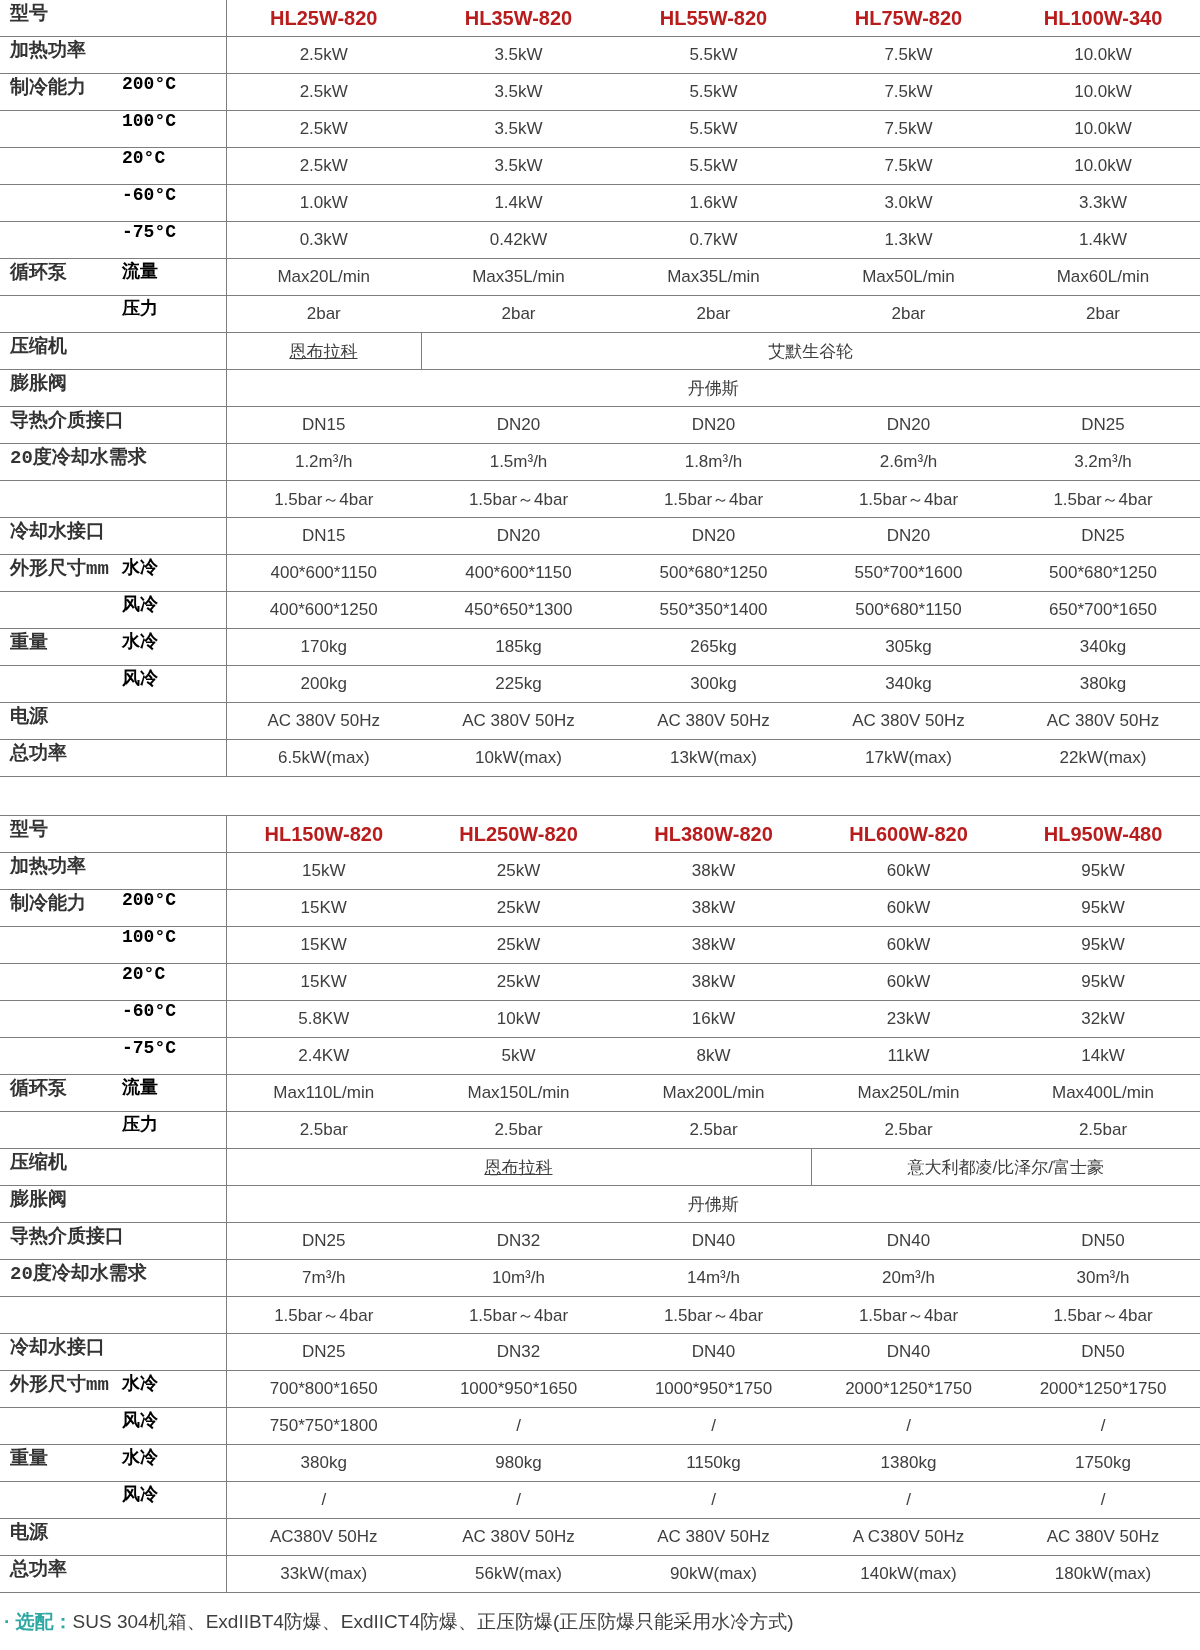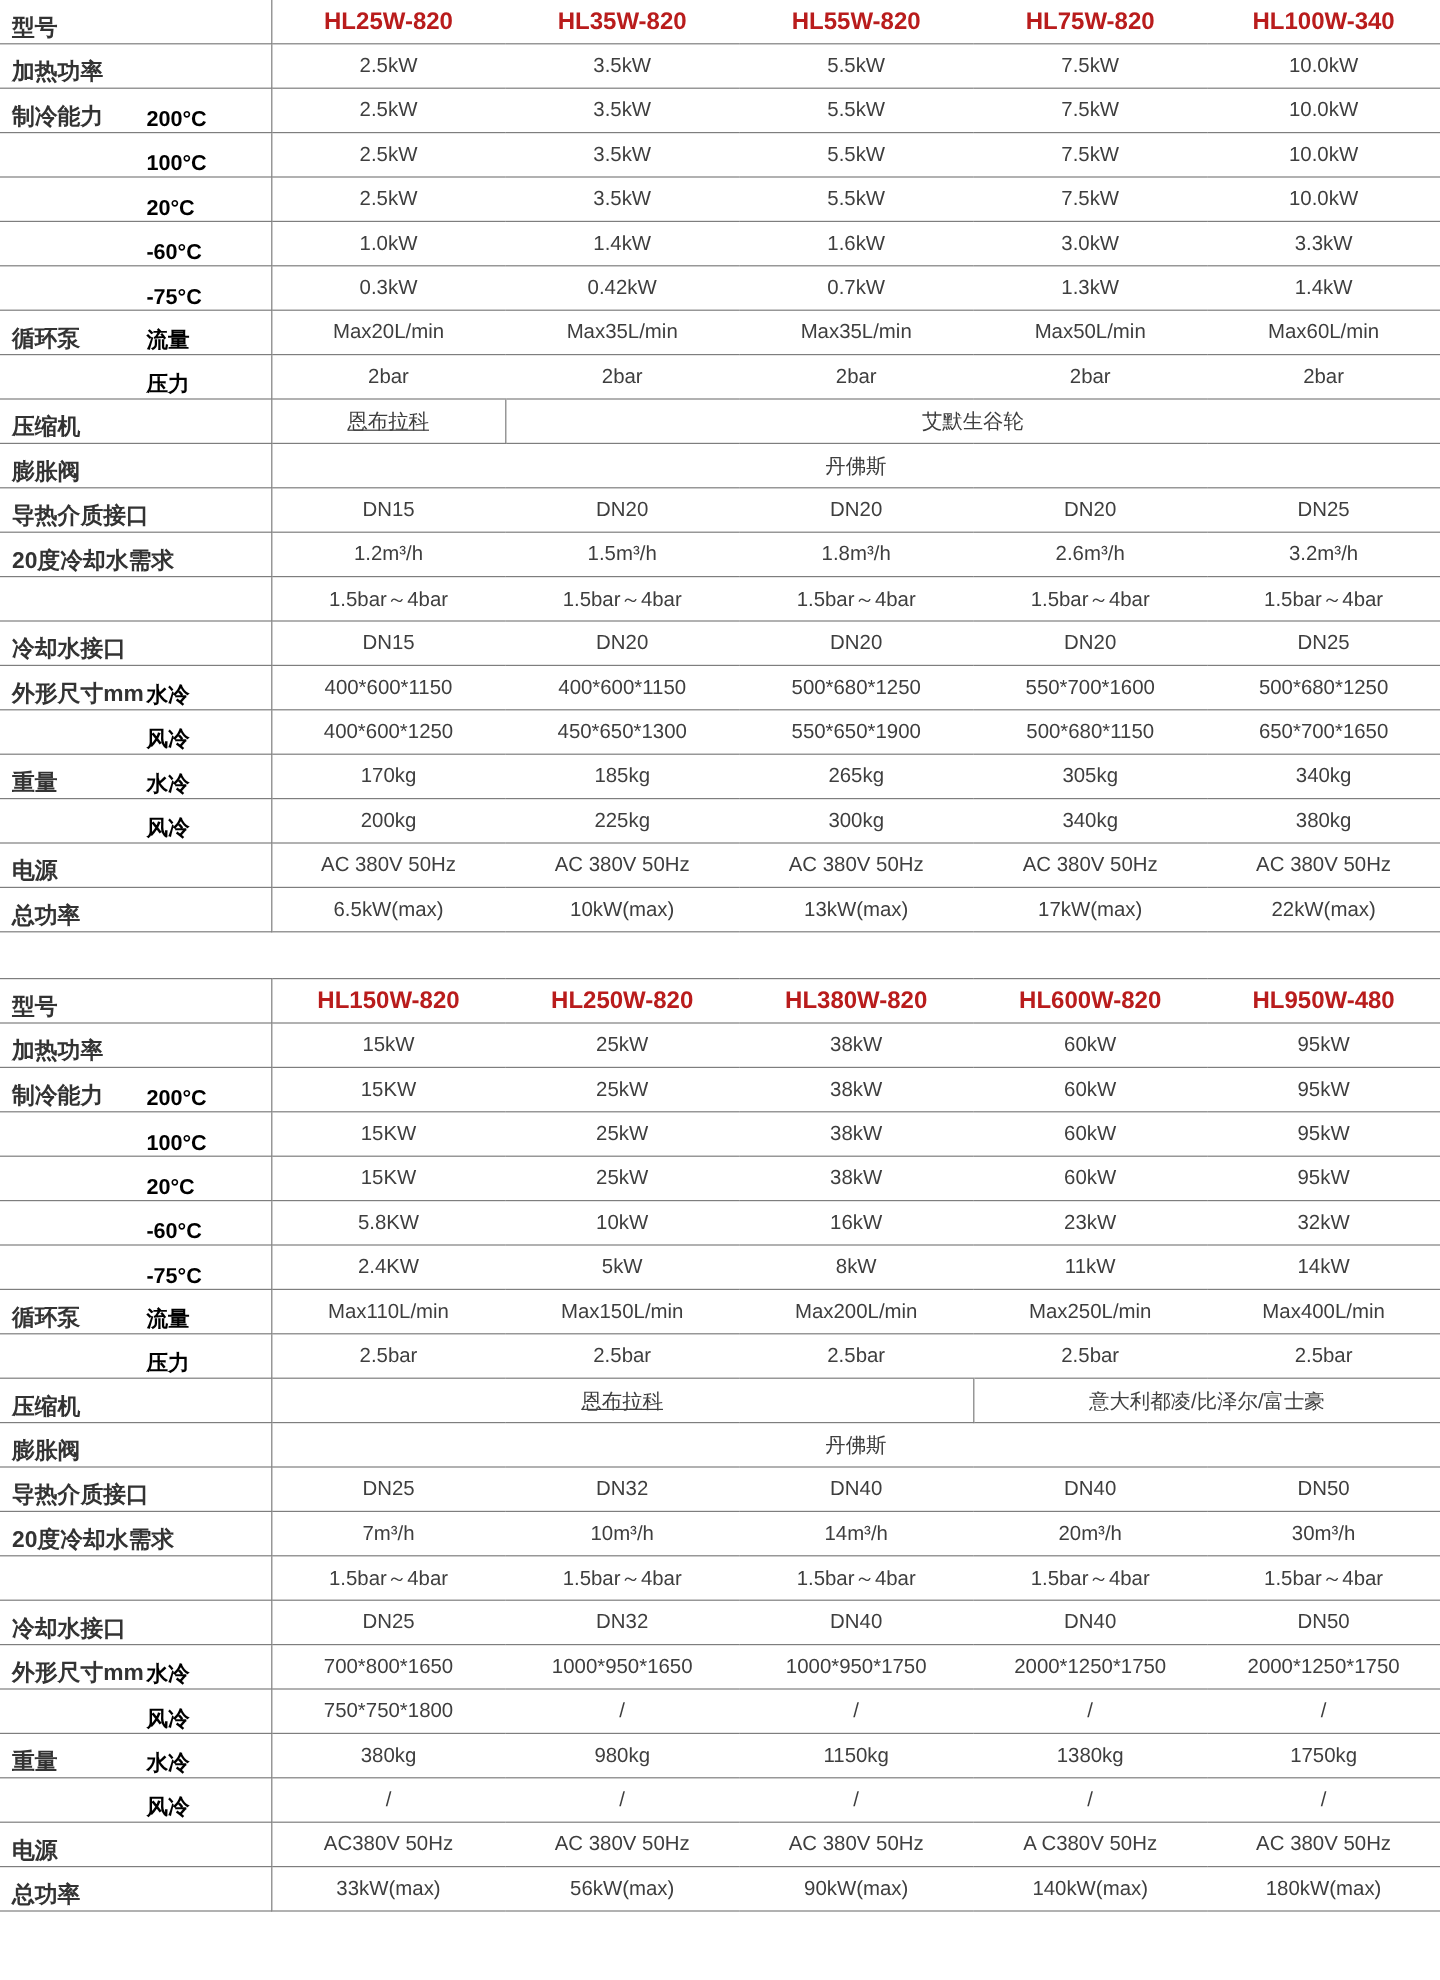--- a/index.html
+++ b/index.html
@@ -18,21 +18,21 @@
   table.spec td{
     padding:0;
     height:36px;
     border-bottom:1px solid #7e7e7e;
     vertical-align:middle;
     overflow:hidden;
   }
   table.t2 tr:first-child td{border-top:1px solid #7e7e7e;}
   table.t2{margin-top:38px;}
   td.label-cell{border-right:1px solid #7e7e7e;}
-  .lc{display:flex;align-items:flex-end;height:100%;width:100%;}
+  .lc{display:flex;align-items:flex-start;height:100%;width:100%;font-family:Liberation Mono, monospace;}
   .lbl{
     flex:0 0 112px;
     padding-left:10px;
     font-size:19px;
     font-weight:600;
     color:#333333;
     white-space:nowrap;
   }
   .sub{
     flex:1;
@@ -286,21 +286,21 @@
         </tr>
         <tr>
           <td class="label-cell">
             <div class="lc">
               <span class="lbl"></span>
               <span class="sub">风冷</span>
             </div>
           </td>
           <td class="val">400*600*1250</td>
           <td class="val">450*650*1300</td>
-          <td class="val">550*650*1900</td>
+          <td class="val">550*350*1400</td>
           <td class="val">500*680*1150</td>
           <td class="val">650*700*1650</td>
         </tr>
         <tr>
           <td class="label-cell">
             <div class="lc">
               <span class="lbl">重量</span>
               <span class="sub">水冷</span>
             </div>
           </td>
@@ -624,14 +624,17 @@
           </td>
           <td class="val">33kW(max)</td>
           <td class="val">56kW(max)</td>
           <td class="val">90kW(max)</td>
           <td class="val">140kW(max)</td>
           <td class="val">180kW(max)</td>
         </tr>
       </tbody>
   </table>
 
+  <div class="footnote">
+    <span class="fn-accent">· 选配：</span><span>SUS 304机箱、ExdIIBT4防爆、ExdIICT4防爆、正压防爆(正压防爆只能采用水冷方式)</span>
+  </div>
 
 </div>
 
 </body></html>

